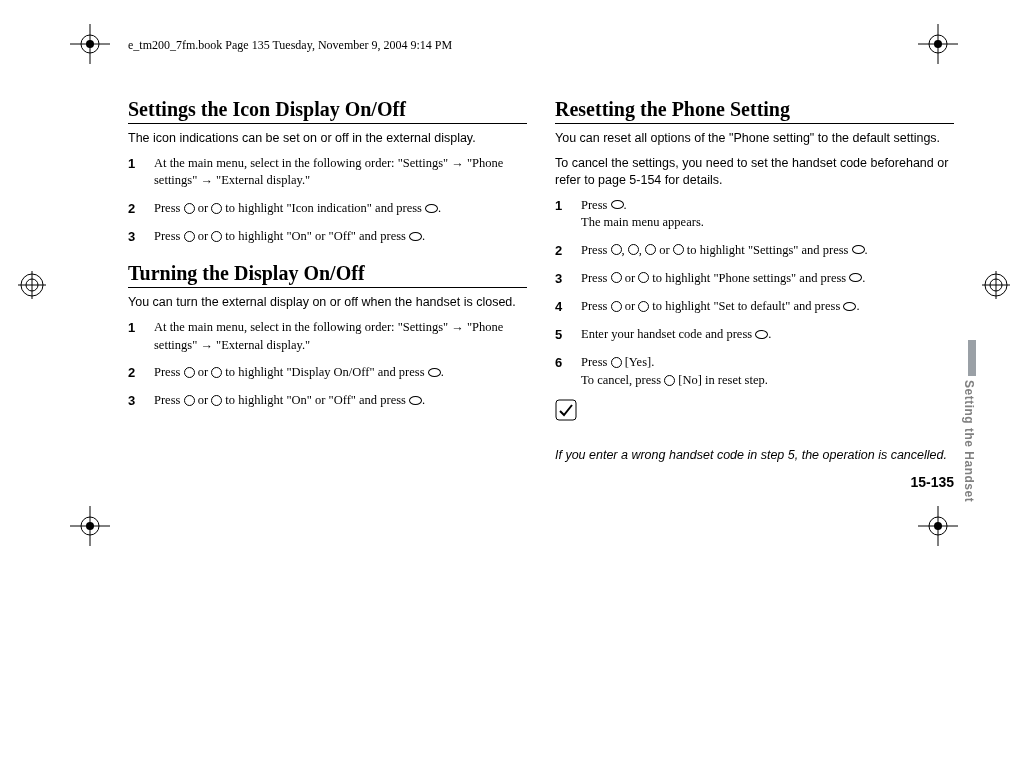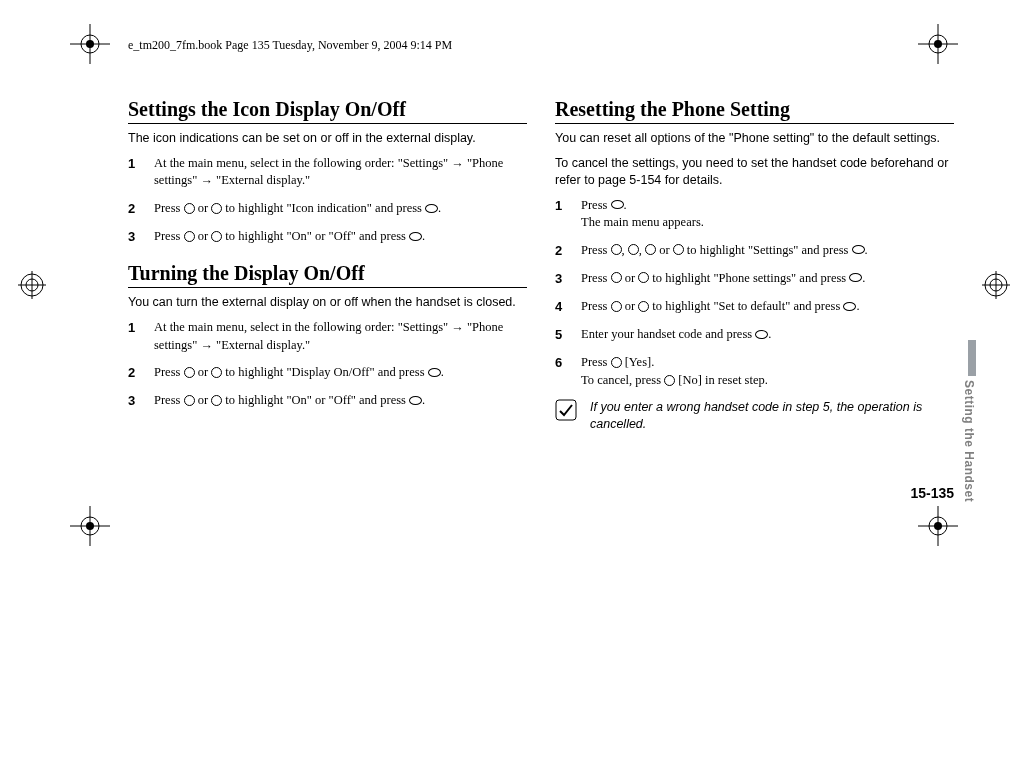--- a/index.html
+++ b/index.html
@@ -21,27 +21,27 @@
   .rule { border: none; border-top: 1px solid #000; margin: 0 0 6px 0; }
   .intro { font-size: 12.5px; line-height: 1.35; margin-bottom: 8px; }
   .steps { list-style: none; }
   .steps li { display: flex; gap: 12px; font-size: 12.5px; line-height: 1.4; margin-bottom: 10px; }
   .steps li .num { font-weight: bold; font-family: Arial, sans-serif; min-width: 14px; font-size: 13px; flex-shrink: 0; }
   .steps li .body { flex: 1; font-family: Liberation Serif, serif; }
   .steps li .sub { display: block; }
   .keycirc { display: inline-block; width: 13px; height: 9px; border: 1px solid #000; border-radius: 50%; vertical-align: middle; position: relative; top: -1px; }
   .keycirc.sm { width: 11px; height: 11px; border-radius: 50%; }
   .section-gap { height: 6px; }
-  .note-row { display: flex; gap: 13px; align-items: flex-start; margin-top: 0; }
+  .note-row { display: flex; gap: 26px; align-items: flex-start; margin-top: 0; flex-direction: column; }
   .note-icon { width: 22px; height: 22px; flex-shrink: 0; }
   .note-text { font-style: italic; font-size: 12.5px; line-height: 1.35; }
   .side-tab { position: absolute; right: 52px; top: 380px; width: 14px; height: 150px; }
   .side-tab-bar { position: absolute; right: 0; top: -40px; width: 8px; height: 36px; background: #9aa0a6; }
   .side-tab-text { writing-mode: vertical-rl; font-size: 12px; color: #808080; font-weight: bold; letter-spacing: 0.5px; }
-  .page-num { position: absolute; right: 74px; bottom: 69px; font-weight: bold; font-size: 14px; }
+  .page-num { position: absolute; right: 74px; bottom: 80px; font-weight: bold; font-size: 14px; }
 </style>
 </head>
 <body>
 <div class="page">
 
 <div class="crop-mark crop-tl">
   <svg width="40" height="40">
         <circle cx="20" cy="20" r="9" fill="none" stroke="#000"></circle>
         <circle cx="20" cy="20" r="4" fill="#000"></circle>
         <line x1="20" y1="0" x2="20" y2="40" stroke="#000"></line>

